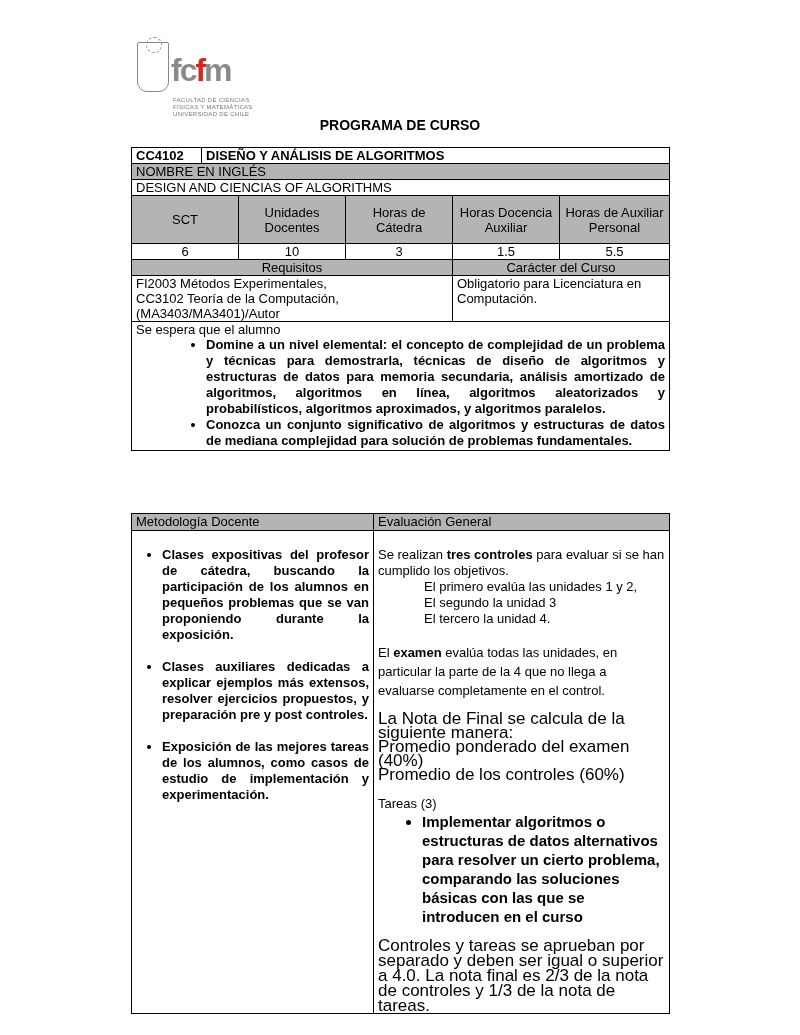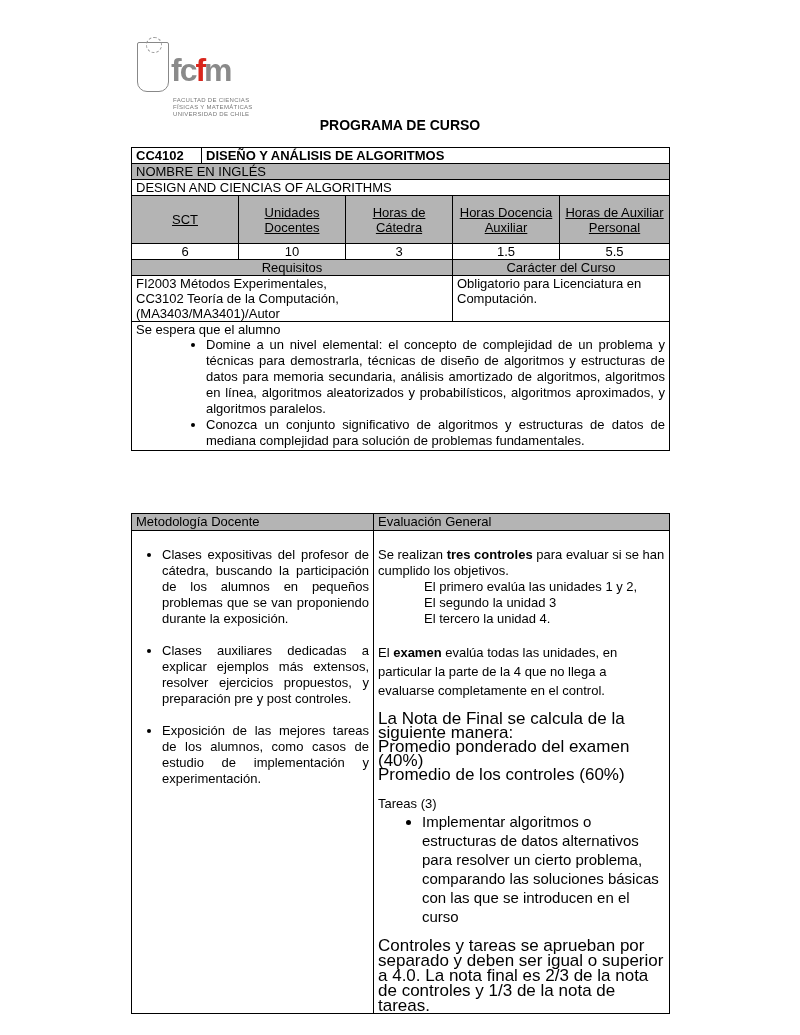--- a/index.html
+++ b/index.html
@@ -12,21 +12,21 @@
   .logo .sub { position:absolute; left:36px; top:55px; font-size:6px; line-height:7px; color:#777; letter-spacing:0.3px; white-space:pre; }
   .title { position:absolute; left:0; width:800px; top:117px; text-align:center; font-weight:bold; font-size:14px; }
   table { border-collapse:collapse; position:absolute; left:131px; width:538px; table-layout:fixed; }
   td { border:1px solid #000; padding:0 4px; vertical-align:top; line-height:15px; font-size:13px; }
   .g { background:#b4b4b4; }
   .c { text-align:center; }
   .b { font-weight:bold; }
   .mid { vertical-align:middle; }
   ul { margin:0; padding-left:70px; }
   ul.bul { list-style:disc; }
-  li { text-align:justify; line-height:16px; }
+  li { text-align:justify; line-height:16px;font-weight:bold; }
   .t2 td { line-height:16px; }
   .indent { padding-left:46px; display:block; }
   .it { font-size:17px; line-height:14px; }
   .left-ul { padding-left:26px; margin:0; }
   .left-ul li { margin-bottom:16px; }
   .tareas-ul { padding-left:44px; margin:0; }
   .tareas-ul li { text-align:left; line-height:19px; font-size:15px; }
 </style>
 </head>
 <body>
@@ -54,21 +54,21 @@
   <tr>
     <td class="b">CC4102</td>
     <td colspan="5" class="b">DISEÑO Y ANÁLISIS DE ALGORITMOS</td>
   </tr>
   <tr class="g">
     <td colspan="6">NOMBRE EN INGLÉS</td>
   </tr>
   <tr>
     <td colspan="6">DESIGN AND CIENCIAS OF ALGORITHMS</td>
   </tr>
-  <tr class="g" style="height:48px;text-decoration:underline;">
+  <tr class="g" style="height:48px;">
     <td colspan="2" class="c mid">SCT</td>
     <td class="c mid">Unidades Docentes</td>
     <td class="c mid">Horas de Cátedra</td>
     <td class="c mid">Horas Docencia Auxiliar</td>
     <td class="c mid">Horas de Auxiliar Personal</td>
   </tr>
   <tr>
     <td colspan="2" class="c">6</td>
     <td class="c">10</td>
     <td class="c">3</td>

